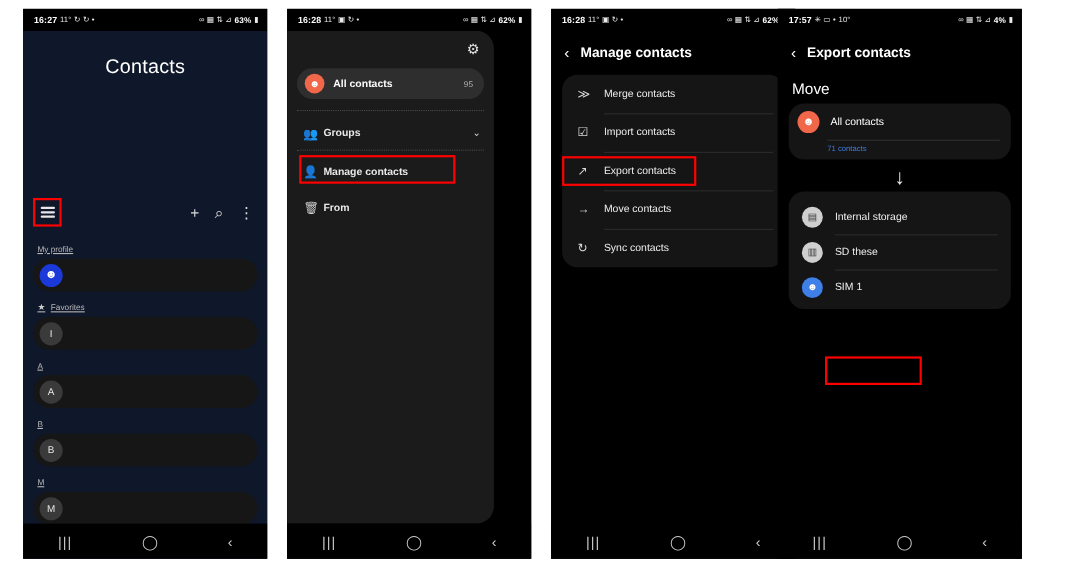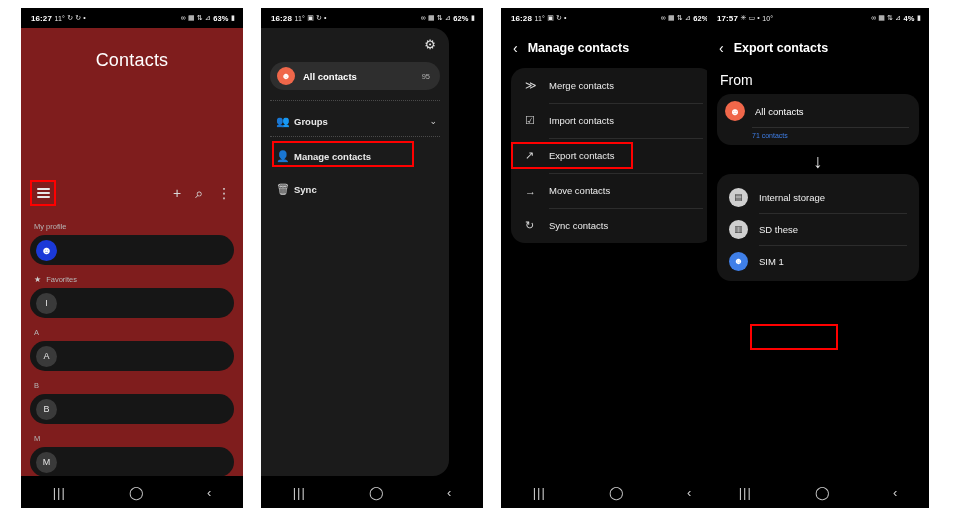--- a/index.html
+++ b/index.html
@@ -59,21 +59,21 @@
     justify-content: space-around;
     color: #c9c9c9;
     z-index: 25;
   }
   .navbar span { font-size: 13px; line-height: 1; }
   .nav-recents { letter-spacing: 1px; font-size: 12px; }
   .nav-home { font-size: 11px; }
   .nav-back { font-size: 14px; }
 
   
-  .s1-body { position: absolute; top: 20px; left: 0; right: 0; bottom: 0; background: #7f1d1d; }
+  .s1-body { position: absolute; top: 20px; left: 0; right: 0; bottom: 0; background: #0f172a; }
   .s1-title {
     text-align: center;
     color: #ffffff;
     font-size: 18px;
     margin-top: 22px;
     letter-spacing: .2px;
   }
   .s1-actionrow {
     position: absolute;
     top: 150px; left: 0; right: 0;
@@ -98,21 +98,21 @@
     padding-right: 12px;
     color: #d8d8d8;
   }
   .s1-righticons .ic { font-size: 14px; line-height: 1; }
 
   .s1-list { position: absolute; top: 188px; left: 0; right: 0; bottom: 32px; }
   .s1-sec {
     color: #b6b6b6;
     font-size: 7.5px;
     padding: 6px 0 4px 13px;
-    display: flex; align-items: center; gap: 5px;
+    display: flex; align-items: center; gap: 5px; text-decoration: underline;
   }
   .s1-row {
     margin: 0 9px 4px 9px;
     height: 30px;
     background: #161616;
     border-radius: 15px;
     display: flex; align-items: center;
     padding-left: 6px;
   }
   .s1-av {
@@ -412,21 +412,21 @@
           <span class="chev">⌄</span>
         </div>
 
         <div class="drawer-item" id="d-manage">
           <span class="di-ic">👤</span>
           <span class="di-lb">Manage contacts</span>
         </div>
 
         <div class="drawer-item" id="d-trash">
           <span class="di-ic">🗑</span>
-          <span class="di-lb">Sync</span>
+          <span class="di-lb">From</span>
         </div>
 
         <div class="hl-manage"></div>
       </div>
     </div>
 
     <div class="navbar">
       <span class="nav-recents">|||</span>
       <span class="nav-home">◯</span>
       <span class="nav-back">‹</span>
@@ -499,21 +499,21 @@
         <span class="sb-ico">▮</span>
       </div>
     </div>
 
     <div class="s4-body">
       <div class="apptitle">
         <span class="bk">‹</span>
         <span class="tt">Export contacts</span>
       </div>
 
-      <div class="s4-sec">From</div>
+      <div class="s4-sec">Move</div>
 
       <div class="from-card">
         <div class="fc-row">
           <span class="fc-av">☻</span>
           <span class="fc-lb">All contacts</span>
         </div>
         <div class="fc-hr"></div>
         <div class="fc-sub">71 contacts</div>
       </div>
 

